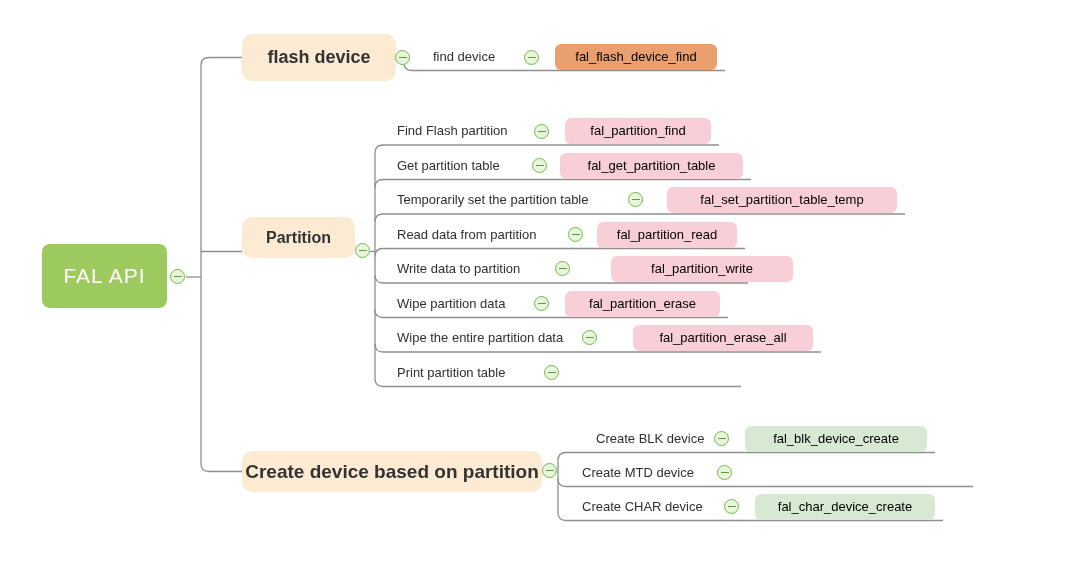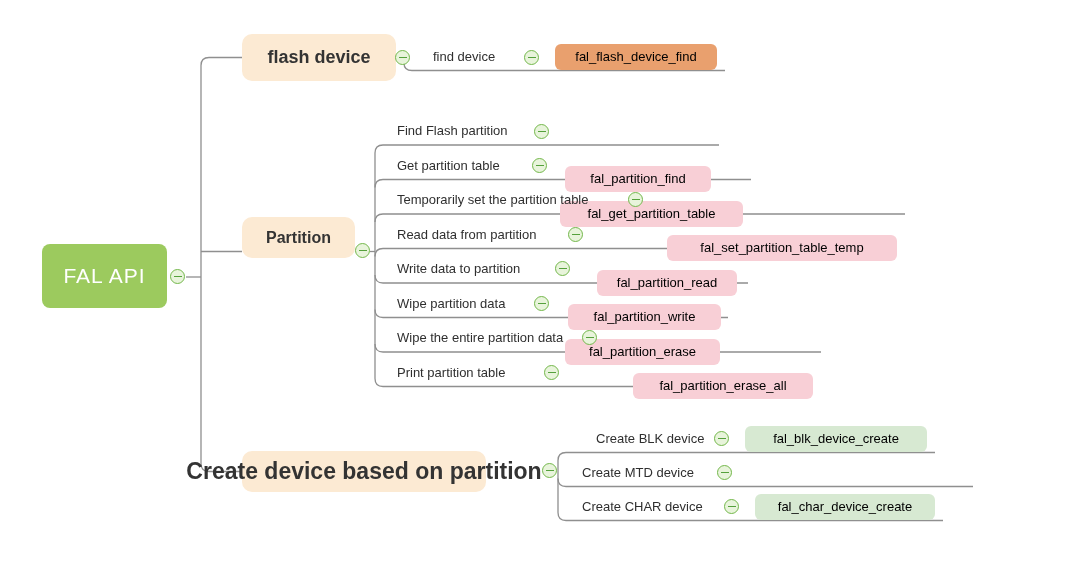--- a/index.html
+++ b/index.html
@@ -36,21 +36,21 @@
   .leaf-label{
     position:absolute;font-size:13px;color:#2F2F2F;white-space:nowrap;
     height:18px;line-height:18px;
   }
   .api{
     position:absolute;height:26px;line-height:26px;text-align:center;
     font-size:13px;color:#000000;border-radius:6px;white-space:nowrap;
     box-sizing:border-box;
   }
   .api.orange{background:var(--api-orange);}
-  .api.pink{background:var(--api-pink);margin-top:48px;}
+  .api.pink{background:var(--api-pink);}
   .api.green{background:var(--api-green);}
   .collapse{
     position:absolute;width:13px;height:13px;border-radius:50%;
     border:1.5px solid var(--icon-border);background:var(--icon-fill);
     display:flex;align-items:center;justify-content:center;cursor:pointer;
   }
   .collapse::after{
     content:"";display:block;width:8px;height:1.6px;background:var(--icon-minus);
   }
 </style>
@@ -104,34 +104,34 @@
   <div class="leaf-label" style="left:397px;top:191px">Temporarily set the partition table</div>
   <span class="collapse" style="left:628px;top:192px"></span>
   <div class="api pink" style="left:667px;top:187px;width:230px">fal_set_partition_table_temp</div>
 
   <div class="leaf-label" style="left:397px;top:226px">Read data from partition</div>
   <span class="collapse" style="left:568px;top:227px"></span>
   <div class="api pink" style="left:597px;top:222px;width:140px">fal_partition_read</div>
 
   <div class="leaf-label" style="left:397px;top:260px">Write data to partition</div>
   <span class="collapse" style="left:555px;top:261px"></span>
-  <div class="api pink" style="left:568px;top:256px;width:153px">fal_partition_write</div>
+  <div class="api pink" style="left:611px;top:256px;width:182px">fal_partition_write</div>
 
   <div class="leaf-label" style="left:397px;top:295px">Wipe partition data</div>
   <span class="collapse" style="left:534px;top:296px"></span>
   <div class="api pink" style="left:565px;top:291px;width:155px">fal_partition_erase</div>
 
   <div class="leaf-label" style="left:397px;top:329px">Wipe the entire partition data</div>
   <span class="collapse" style="left:582px;top:330px"></span>
   <div class="api pink" style="left:633px;top:325px;width:180px">fal_partition_erase_all</div>
 
   <div class="leaf-label" style="left:397px;top:364px">Print partition table</div>
   <span class="collapse" style="left:544px;top:365px"></span>
 
-  <div class="node branch" style="left:242px;top:451px;width:244px;height:41px;font-size:23px">Create device based on partition</div>
+  <div class="node branch" style="left:242px;top:451px;width:300px;height:41px;font-size:19px">Create device based on partition</div>
   <span class="collapse" style="left:542px;top:463px"></span>
 
   <div class="leaf-label" style="left:596px;top:430px">Create BLK device</div>
   <span class="collapse" style="left:714px;top:431px"></span>
   <div class="api green" style="left:745px;top:426px;width:182px">fal_blk_device_create</div>
 
   <div class="leaf-label" style="left:582px;top:464px">Create MTD device</div>
   <span class="collapse" style="left:717px;top:465px"></span>
 
   <div class="leaf-label" style="left:582px;top:498px">Create CHAR device</div>

